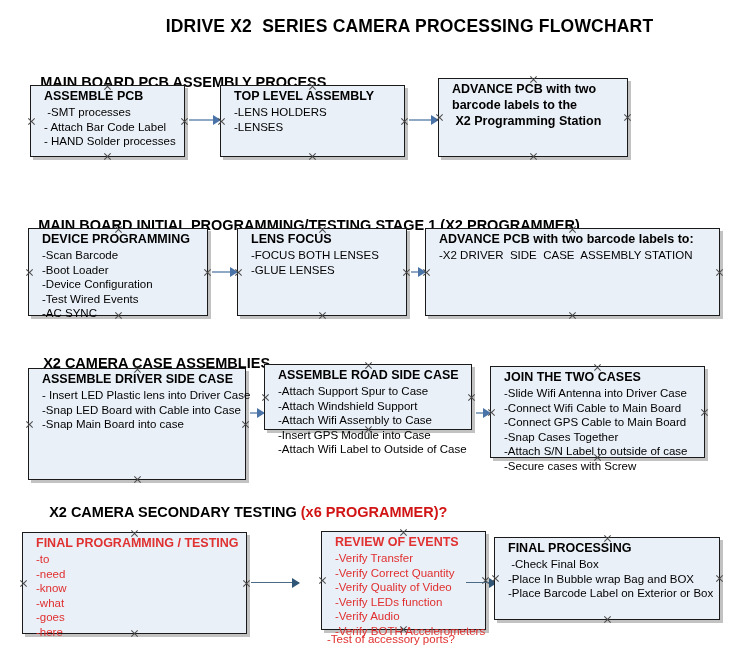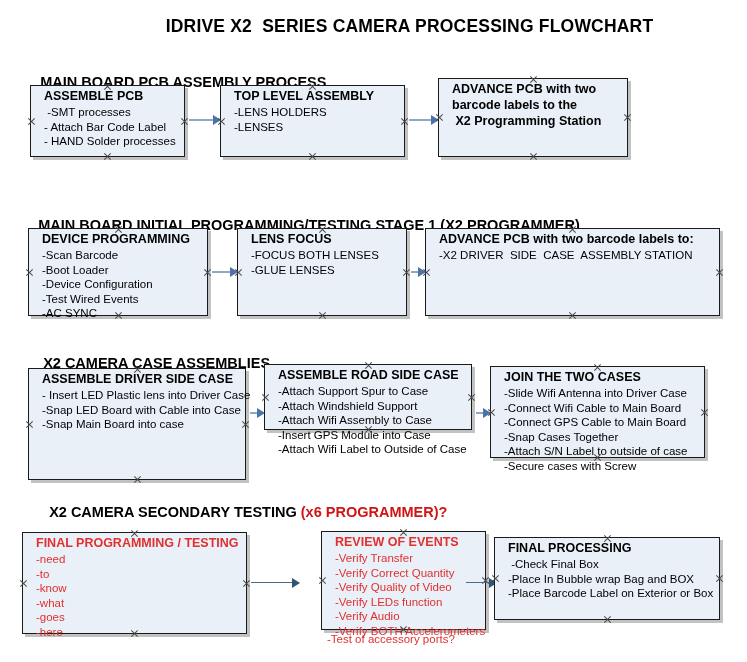--- a/index.html
+++ b/index.html
@@ -284,22 +284,22 @@
     <span class="handle" style="left:0;    top:50%;"></span>
     <span class="handle" style="left:100%; top:50%;"></span>
   </div>
 
   <div class="section-title" style="left:33px; top:488px;">
     <span>X2 CAMERA SECONDARY TESTING </span><span class="accent">(x6 PROGRAMMER)?</span>
   </div>
 
   <div class="node red" style="left:22px; top:532px; width:225px; height:102px;">
     <div class="node-title">FINAL PROGRAMMING / TESTING</div>
+    <div class="node-line">-to</div>
     <div class="node-line">-need</div>
-    <div class="node-line">-to</div>
     <div class="node-line">-know</div>
     <div class="node-line">-what</div>
     <div class="node-line">-goes</div>
     <div class="node-line">-here</div>
     <span class="handle" style="left:50%; top:0;"></span>
     <span class="handle" style="left:50%; top:100%;"></span>
     <span class="handle" style="left:0;    top:50%;"></span>
     <span class="handle" style="left:100%; top:50%;"></span>
   </div>
 

